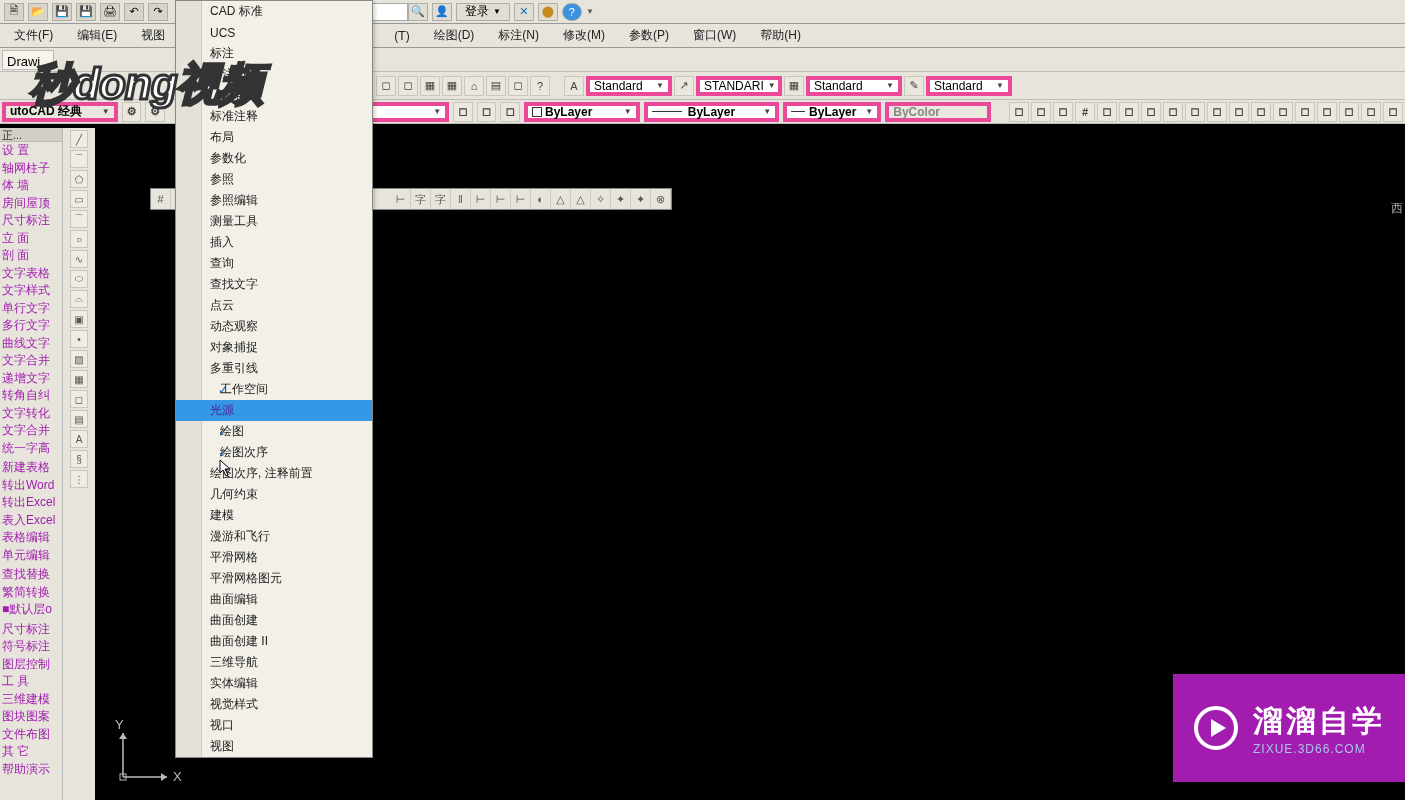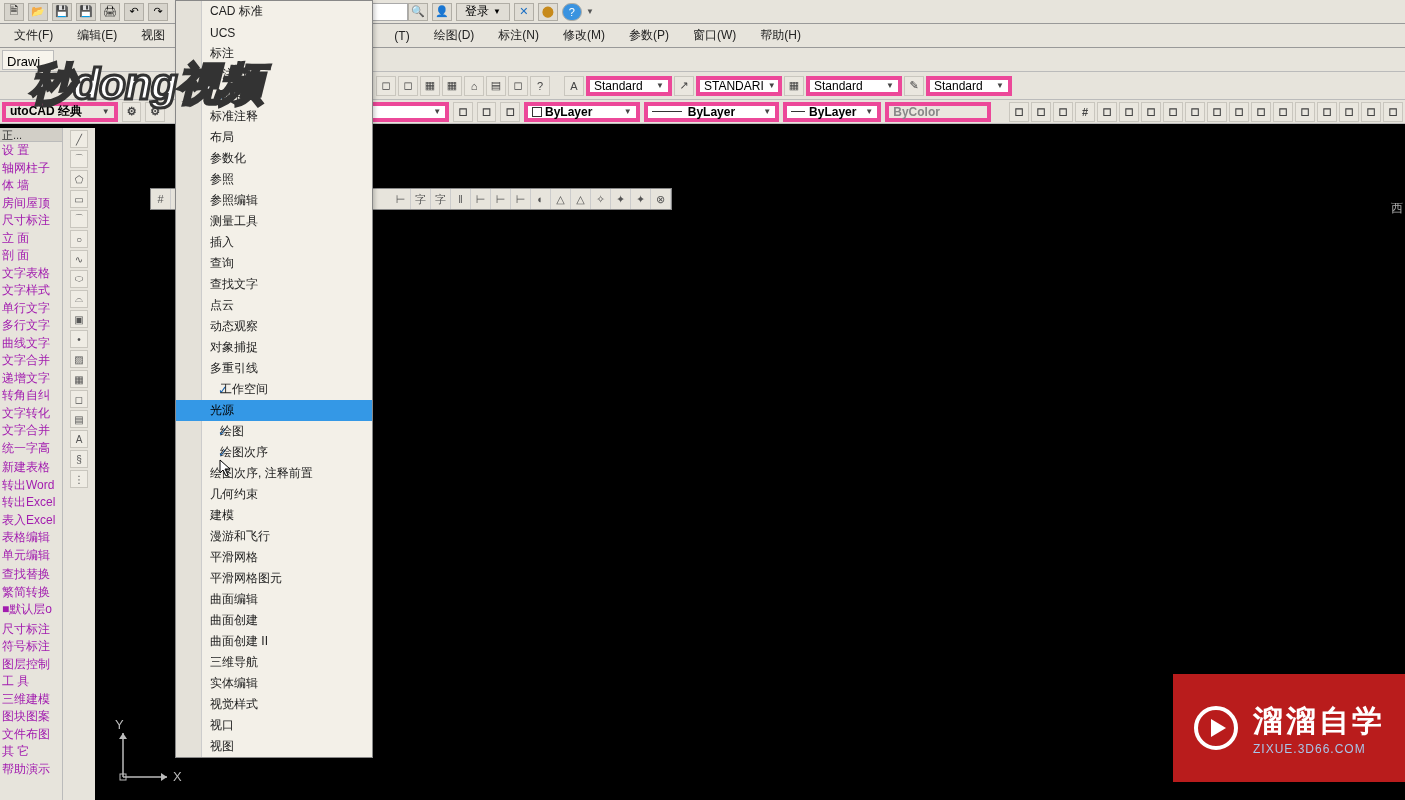--- a/index.html
+++ b/index.html
@@ -43,33 +43,33 @@
 .ucs-text { fill: #bbb; font-size: 13px; }
 .east-marker { position:absolute; top:72px; right:2px; color:#aaa; font-size:12px; }
 
 
 .float-toolbar { position: absolute; top: 60px; left: 55px; height: 22px; background: #e7e4dc; border: 1px solid #888; display: flex; align-items: center; }
 .float-toolbar .ft { width: 20px; height: 20px; border-right: 1px solid #ccc; display: flex; align-items: center; justify-content: center; font-size: 11px; color: #555; }
 
 
 .dropdown { position: absolute; top: 0px; left: 175px; width: 198px; background: #f3f0e8; border: 1px solid #888; z-index: 100; box-shadow: 2px 2px 4px rgba(0,0,0,0.2);}
 .dd-item { height: 21px; display: flex; align-items: center; font-size: 12px; color: #222; padding-left: 34px; position: relative; }
-.dd-item.highlight { background: #3498e6; color: #000000; }
+.dd-item.highlight { background: #3498e6; color: #4c1d95; }
 .dd-check { position: absolute; left: 8px; color: #1863b0; font-size: 12px; }
 .dd-gutter { position: absolute; left: 0; top: 0; bottom: 0; width: 26px; background: #e4e1d9; border-right: 1px solid #ccc; }
 .dd-item span { position: relative; z-index: 1; }
 
 
 .ws-row { height:24px; background:#e7e4dc; display:flex; align-items:center; border-bottom:1px solid #bbb; padding:0 2px; gap:4px;font-weight:bold;}
 .ws-dd { width:118px; }
 
 
 .watermark-big { position: absolute; top: 55px; left: 30px; z-index: 200; pointer-events:none; }
 .watermark-big .wm-text { font-size: 44px; font-weight: 700; font-style: italic; color: #fff; -webkit-text-stroke: 3px #333; letter-spacing: -1px;}
-.watermark-small { position: absolute; bottom: 18px; right: 0; width: 232px; height: 108px; background: #b91c1c; display: flex; align-items: center; justify-content: center; gap: 14px; z-index:50;}
+.watermark-small { position: absolute; bottom: 18px; right: 0; width: 232px; height: 108px; background: #a21caf; display: flex; align-items: center; justify-content: center; gap: 14px; z-index:50;}
 .wm-play { width: 46px; height: 46px; }
 .wm-stack { display:flex; flex-direction:column; color:#fff; }
 .wm-s1 { font-size: 30px; font-weight: 800; letter-spacing: 3px; }
 .wm-s2 { font-size: 12px; letter-spacing: 1px; color: #a8c5e8;}
 
 
 .cursor-arrow { position: absolute; width: 14px; height: 18px; z-index: 300; pointer-events:none;}
 </style>
 </head>
 <body>

